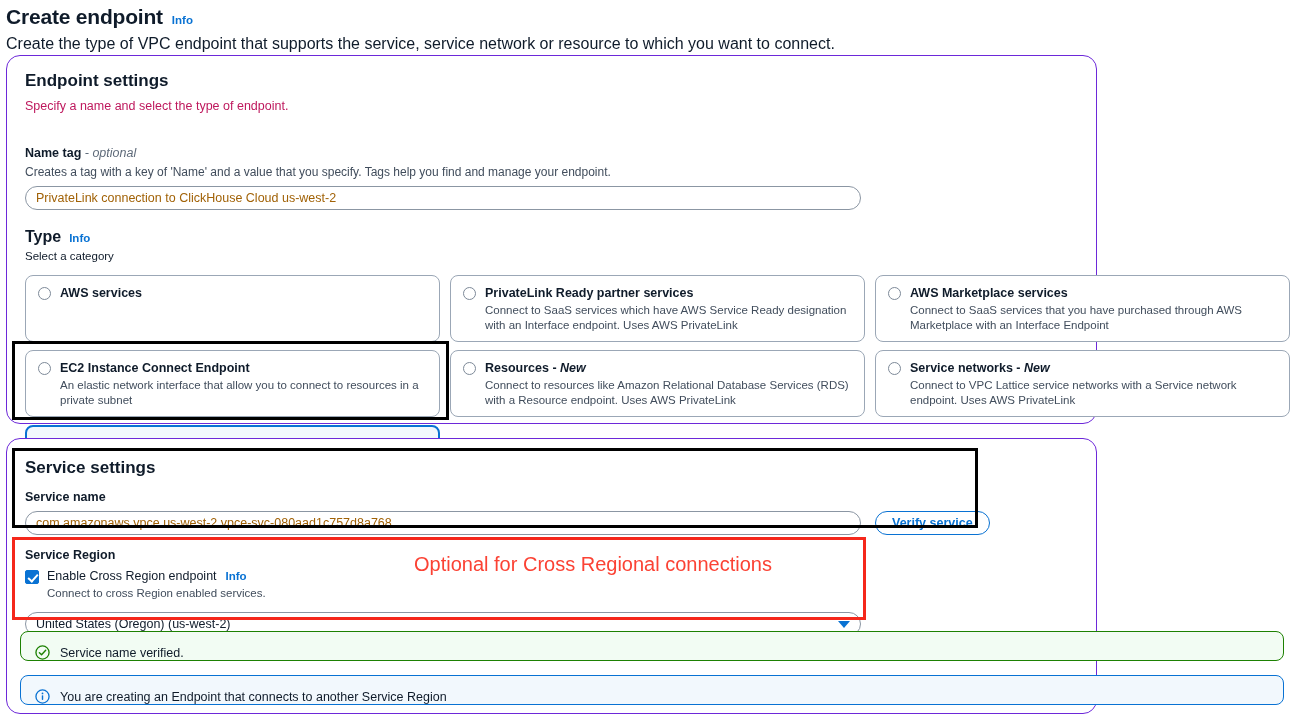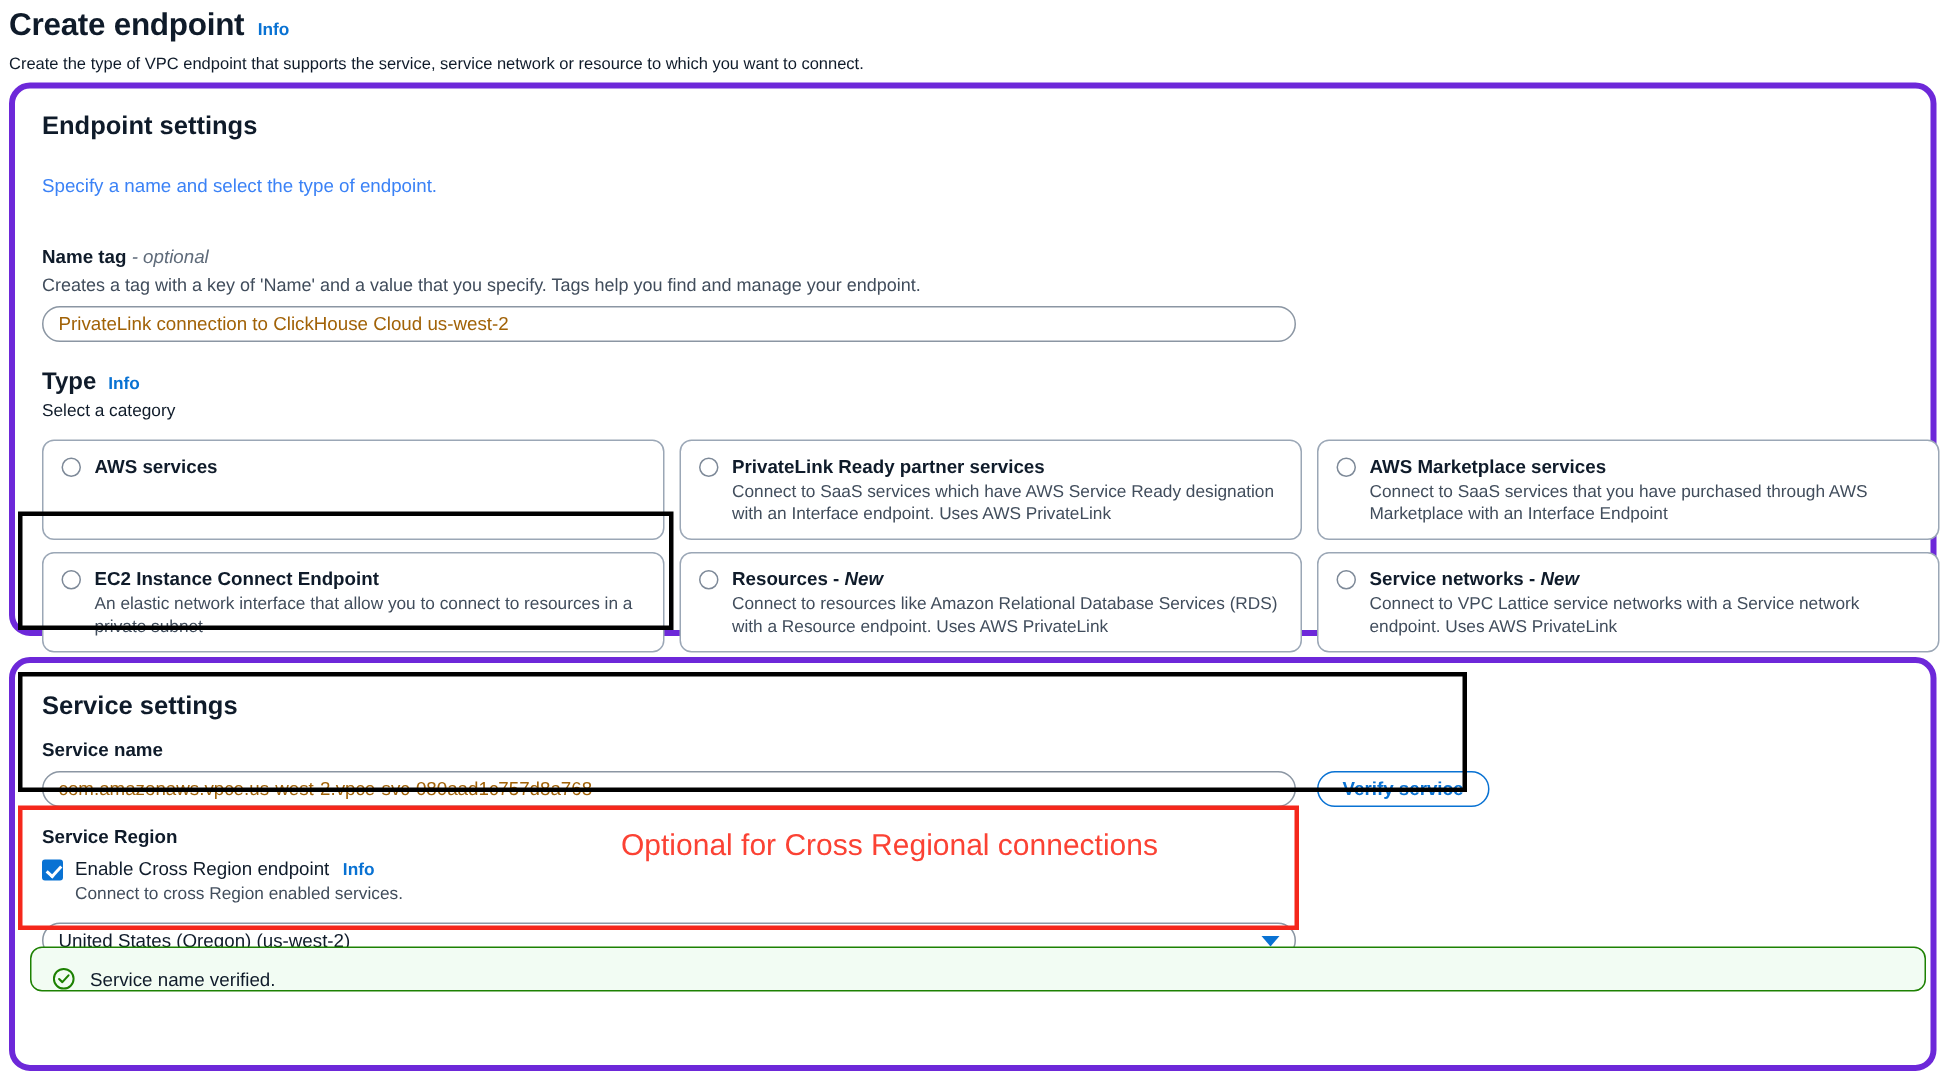--- a/index.html
+++ b/index.html
@@ -18,40 +18,40 @@
   .page-title-row { display: flex; align-items: baseline; gap: 9px; }
   .page-title {
     font-size: 21px; font-weight: bold; letter-spacing: -0.2px;
     color: #0f1b2a; line-height: 26px;
   }
   .info-link {
     font-size: 11.5px; font-weight: bold; color: #0972d3;
     text-decoration: none; cursor: pointer; line-height: 14px;
   }
   .page-sub {
-    font-size: 11px; color: #0f1b2a; margin-top: 5px; line-height: 17px;
+    font-size: 16px; color: #0f1b2a; margin-top: 5px; line-height: 17px;
   }
 
   
   .panel {
     position: absolute;
-    left: 6px; width: 1285px;
+    left: 6px; width: 1091px;
     background: #ffffff;
-    border: 4px solid #6d28d9;
+    border: 1px solid #6d28d9;
     border-radius: 14px;
   }
   #panel-endpoint { top: 55px; height: 369px; }
   #panel-service  { top: 438px; height: 276px; }
 
   .section-title {
     font-size: 17px; font-weight: bold; color: #0f1b2a;
     line-height: 21px;
   }
   .section-sub {
-    font-size: 12.5px; color: #3b82f6; margin-top: 22px; line-height: 17px;
+    font-size: 12.5px; color: #be185d; margin-top: 7px; line-height: 17px;
   }
   .field-label {
     font-size: 12.5px; font-weight: bold; color: #0f1b2a; line-height: 16px;
   }
   .field-label .optional {
     font-weight: normal; font-style: italic; color: #5f6b7a;
   }
   .field-desc {
     font-size: 12px; color: #414d5c; margin-top: 3px; line-height: 16px;
   }
@@ -301,14 +301,22 @@
   <div class="annot-text">Optional for Cross Regional connections</div>
 
   <div class="alert" id="alert-success">
     <svg class="alert-icon" viewBox="0 0 16 16">
       <circle cx="8" cy="8" r="7" fill="none" stroke="#1d8102" stroke-width="1.4"></circle>
       <path d="M4.7 8.2 L7 10.4 L11.4 5.6" fill="none" stroke="#1d8102" stroke-width="1.5" stroke-linecap="round" stroke-linejoin="round"></path>
     </svg>
     <span>Service name verified.</span>
   </div>
 
+  <div class="alert" id="alert-info">
+    <svg class="alert-icon" viewBox="0 0 16 16">
+      <circle cx="8" cy="8" r="7" fill="none" stroke="#0972d3" stroke-width="1.4"></circle>
+      <circle cx="8" cy="4.7" r="0.95" fill="#0972d3"></circle>
+      <rect x="7.25" y="6.6" width="1.5" height="5" rx="0.7" fill="#0972d3"></rect>
+    </svg>
+    <span>You are creating an Endpoint that connects to another Service Region</span>
+  </div>
 
 </div>
 
 </body></html>

